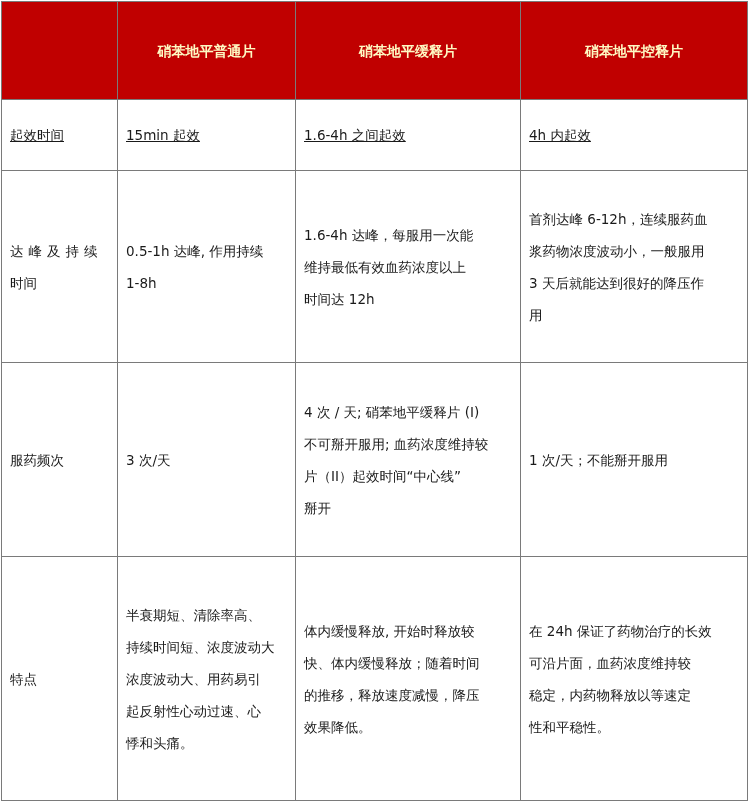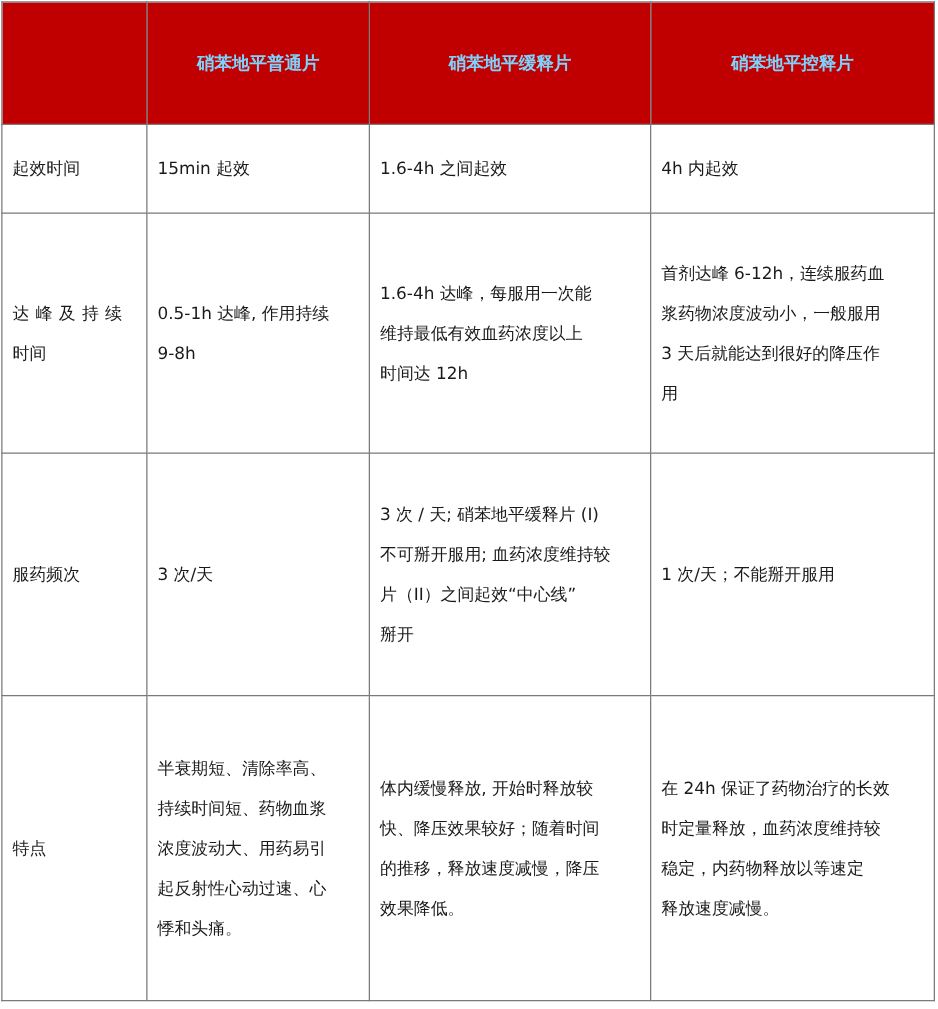--- a/index.html
+++ b/index.html
@@ -17,31 +17,31 @@
     td, th {
       border: 1.5px solid #7a7a7a;
       vertical-align: middle;
       text-align: left;
       padding: 0 8px;
       line-height: 32px;
       word-break: break-all;
     }
     thead th {
       background: #c00000;
-      color: #7dd3fc;
+      color: #fef9c3;
       font-weight: bold;
       text-align: center;
       height: 97px;
       font-size: 14px;
     }
     col.c0 { width: 116px; }
     col.c1 { width: 178px; }
     col.c2 { width: 225px; }
     col.c3 { width: 227px; }
-    tr.r1 td { height: 70px; }
+    tr.r1 td { height: 70px; text-decoration: underline; }
     tr.r2 td { height: 191px; }
     tr.r3 td { height: 193px; }
     tr.r4 td { height: 243px; }
     td.label { letter-spacing: 0; }
     .line { display: block; }
     .spread { letter-spacing: 5px; }
   </style>
 </head>
 <body>
 
@@ -77,21 +77,21 @@
         </td>
       </tr>
 
       <tr class="r2">
         <td class="label">
           <span class="line spread">达峰及持续</span>
           <span class="line">时间</span>
         </td>
         <td>
           <span class="line">0.5-1h 达峰, 作用持续</span>
-          <span class="line">9-8h</span>
+          <span class="line">1-8h</span>
         </td>
         <td>
           <span class="line">1.6-4h 达峰，每服用一次能</span>
           <span class="line">维持最低有效血药浓度以上</span>
           <span class="line">时间达 12h</span>
         </td>
         <td>
           <span class="line">首剂达峰 6-12h，连续服药血</span>
           <span class="line">浆药物浓度波动小，一般服用</span>
           <span class="line">3 天后就能达到很好的降压作</span>
@@ -100,49 +100,49 @@
       </tr>
 
       <tr class="r3">
         <td class="label">
           <span class="line">服药频次</span>
         </td>
         <td>
           <span class="line">3 次/天</span>
         </td>
         <td>
-          <span class="line">3 次 / 天; 硝苯地平缓释片 (I)</span>
+          <span class="line">4 次 / 天; 硝苯地平缓释片 (I)</span>
           <span class="line">不可掰开服用; 血药浓度维持较</span>
-          <span class="line">片（II）之间起效“中心线”</span>
+          <span class="line">片（II）起效时间“中心线”</span>
           <span class="line">掰开</span>
         </td>
         <td>
           <span class="line">1 次/天；不能掰开服用</span>
         </td>
       </tr>
 
       <tr class="r4">
         <td class="label">
           <span class="line">特点</span>
         </td>
         <td>
           <span class="line">半衰期短、清除率高、</span>
-          <span class="line">持续时间短、药物血浆</span>
+          <span class="line">持续时间短、浓度波动大</span>
           <span class="line">浓度波动大、用药易引</span>
           <span class="line">起反射性心动过速、心</span>
           <span class="line">悸和头痛。</span>
         </td>
         <td>
           <span class="line">体内缓慢释放, 开始时释放较</span>
-          <span class="line">快、降压效果较好；随着时间</span>
+          <span class="line">快、体内缓慢释放；随着时间</span>
           <span class="line">的推移，释放速度减慢，降压</span>
           <span class="line">效果降低。</span>
         </td>
         <td>
           <span class="line">在 24h 保证了药物治疗的长效</span>
-          <span class="line">时定量释放，血药浓度维持较</span>
+          <span class="line">可沿片面，血药浓度维持较</span>
           <span class="line">稳定，内药物释放以等速定</span>
-          <span class="line">释放速度减慢。</span>
+          <span class="line">性和平稳性。</span>
         </td>
       </tr>
     </tbody>
   </table>
 </div>
 
 </body></html>

